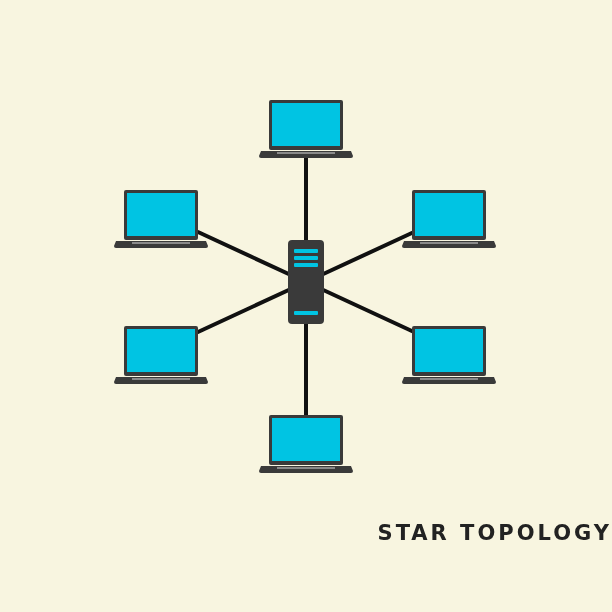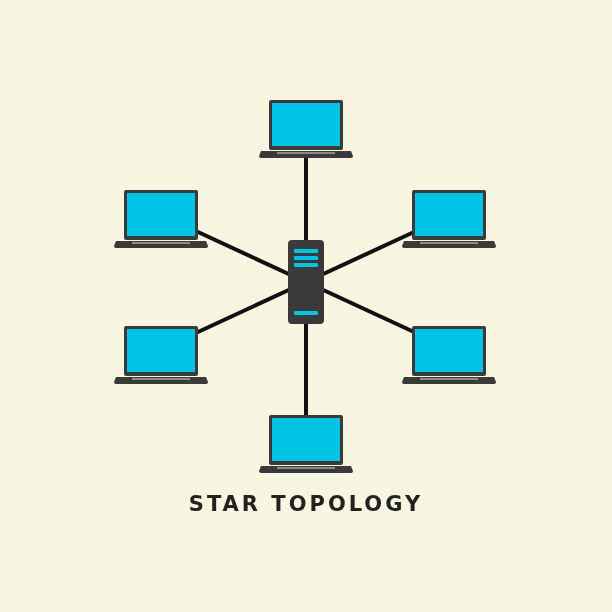--- a/index.html
+++ b/index.html
@@ -1,18 +1,18 @@
 <!DOCTYPE html>
 <html><head>
   <meta charset="utf-8">
   <style>
     html, body { margin: 0; padding: 0; }
     body { width: 612px; height: 612px; background: #f8f5e0; position: relative; overflow: hidden; font-family: "DejaVu Sans", sans-serif; }
     svg { position: absolute; left: 0; top: 0; }
-    .title { position: absolute; left: 0; width: 612px; top: 492px; text-align: center; font-family: "DejaVu Sans", sans-serif; font-weight: bold; font-size: 21px; letter-spacing: 3px; color: #222222; }
+    .title { position: absolute; left: 0; width: 612px; top: 521px; text-align: right; font-family: "DejaVu Sans", sans-serif; font-weight: bold; font-size: 21px; letter-spacing: 3px; color: #222222; }
   </style>
 </head>
 <body>
 
 <svg width="612" height="612" viewBox="0 0 612 612">
 
   <g stroke="#111111" stroke-width="4" stroke-linecap="round">
     <line x1="306" y1="158" x2="306" y2="242"></line>
     <line x1="306" y1="322" x2="306" y2="415"></line>
     <line x1="198" y1="232" x2="306" y2="282"></line>

